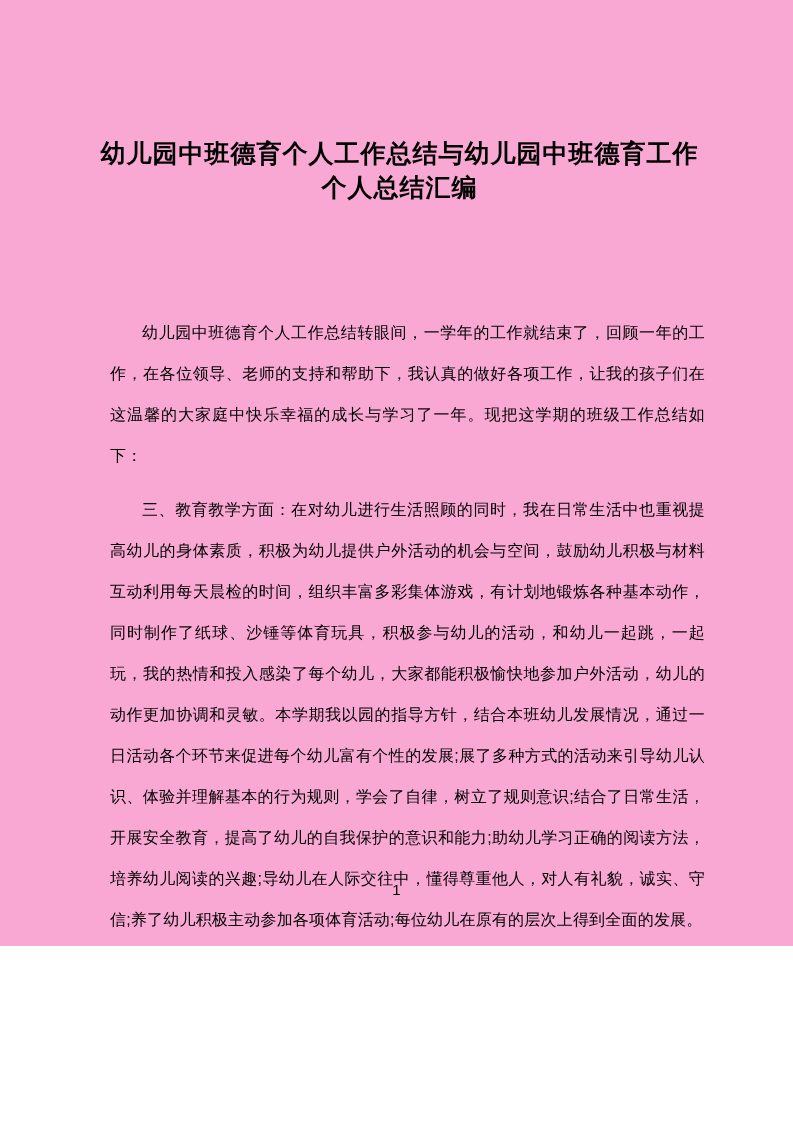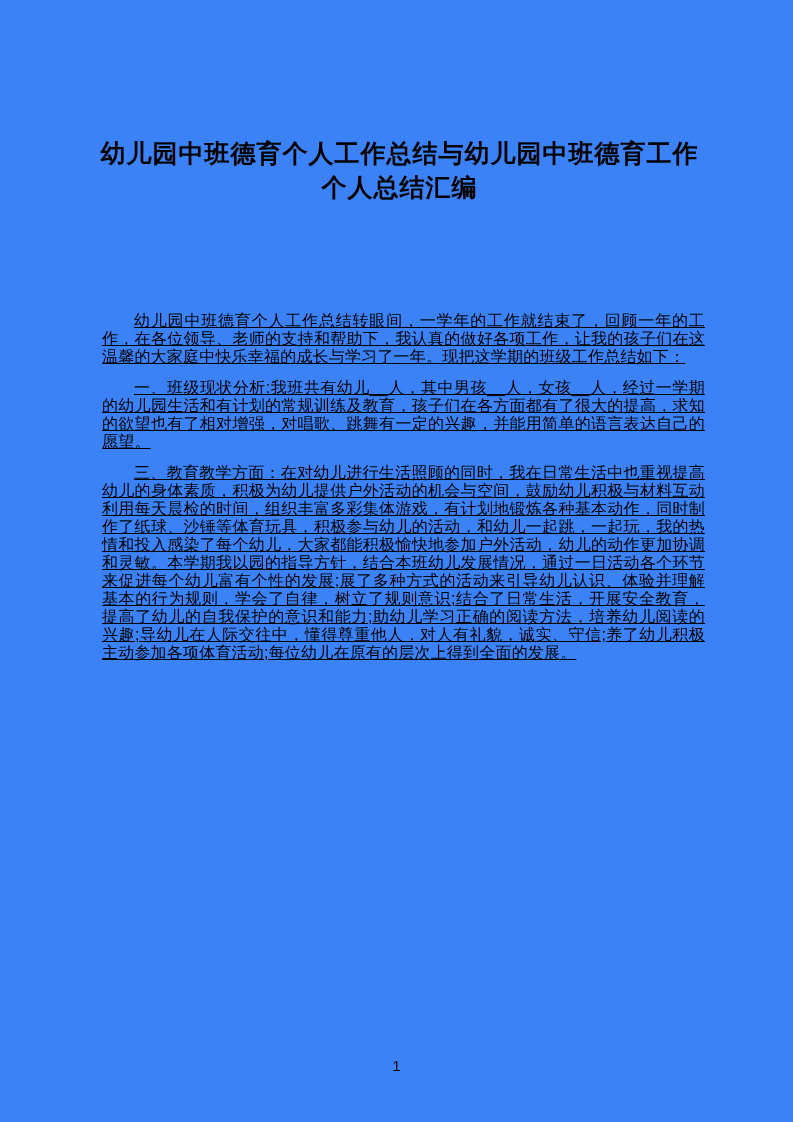--- a/index.html
+++ b/index.html
@@ -4,23 +4,23 @@
 <style>
   html, body {
     margin: 0;
     padding: 0;
     background: #ffffff;
     font-family: "Liberation Sans", "DejaVu Sans", sans-serif;
   }
   .page {
     position: relative;
     width: 793px;
-    height: 1122px;
+    height: 946px;
     margin: 0 auto;
-    background: #3b82f6;
+    background: #f9a8d4;
     color: #000000;
     overflow: hidden;
     box-sizing: border-box;
   }
   .content {
     padding: 136px 88px 0 94px;
     box-sizing: border-box;
   }
   .doc-title {
     margin: 0;
@@ -28,46 +28,44 @@
     font-weight: bold;
     line-height: 34px;
     text-align: center;
     letter-spacing: 1px;
     color: #000000;
   }
   .body-text {
     margin-top: 108px;
   }
   .para {
-    margin: 0 0 13px 8px;
+    margin: 0 0 13px 16px;
     font-size: 16px;
-    line-height: 18px;
+    line-height: 41px;
     text-align: justify;
     text-indent: 2em;
     letter-spacing: 0.2px;
     color: #000000;
     word-break: break-all;
-    text-decoration: underline;
   }
   .page-number {
     position: absolute;
     bottom: 48px;
     left: 0;
     width: 100%;
     text-align: center;
     font-size: 15px;
     color: #000000;
   }
 </style>
 </head>
 <body>
 
 <div class="page">
   <div class="content">
     <h1 class="doc-title">幼儿园中班德育个人工作总结与幼儿园中班德育工作个人总结汇编</h1>
     <div class="body-text">
       <p class="para">幼儿园中班德育个人工作总结转眼间，一学年的工作就结束了，回顾一年的工作，在各位领导、老师的支持和帮助下，我认真的做好各项工作，让我的孩子们在这温馨的大家庭中快乐幸福的成长与学习了一年。现把这学期的班级工作总结如下：</p>
-      <p class="para">一、班级现状分析:我班共有幼儿__人，其中男孩__人，女孩__人，经过一学期的幼儿园生活和有计划的常规训练及教育，孩子们在各方面都有了很大的提高，求知的欲望也有了相对增强，对唱歌、跳舞有一定的兴趣，并能用简单的语言表达自己的愿望。</p>
       <p class="para">三、教育教学方面：在对幼儿进行生活照顾的同时，我在日常生活中也重视提高幼儿的身体素质，积极为幼儿提供户外活动的机会与空间，鼓励幼儿积极与材料互动利用每天晨检的时间，组织丰富多彩集体游戏，有计划地锻炼各种基本动作，同时制作了纸球、沙锤等体育玩具，积极参与幼儿的活动，和幼儿一起跳，一起玩，我的热情和投入感染了每个幼儿，大家都能积极愉快地参加户外活动，幼儿的动作更加协调和灵敏。本学期我以园的指导方针，结合本班幼儿发展情况，通过一日活动各个环节来促进每个幼儿富有个性的发展;展了多种方式的活动来引导幼儿认识、体验并理解基本的行为规则，学会了自律，树立了规则意识;结合了日常生活，开展安全教育，提高了幼儿的自我保护的意识和能力;助幼儿学习正确的阅读方法，培养幼儿阅读的兴趣;导幼儿在人际交往中，懂得尊重他人，对人有礼貌，诚实、守信;养了幼儿积极主动参加各项体育活动;每位幼儿在原有的层次上得到全面的发展。</p>
     </div>
   </div>
   <div class="page-number">1</div>
 </div>
 
 </body></html>

